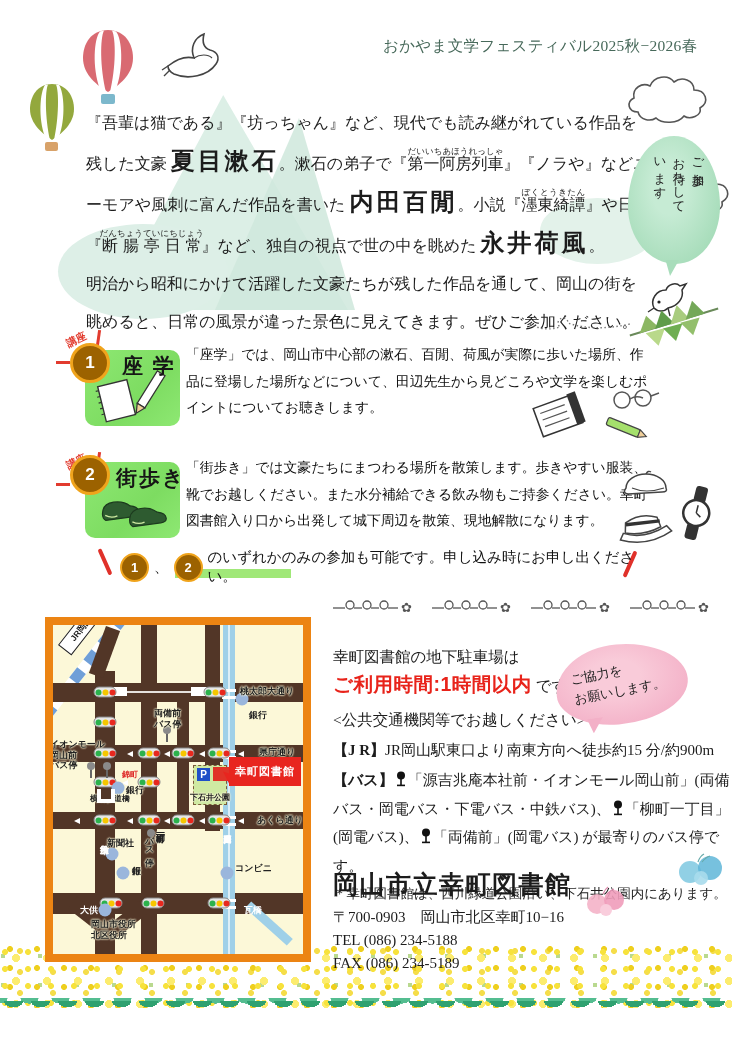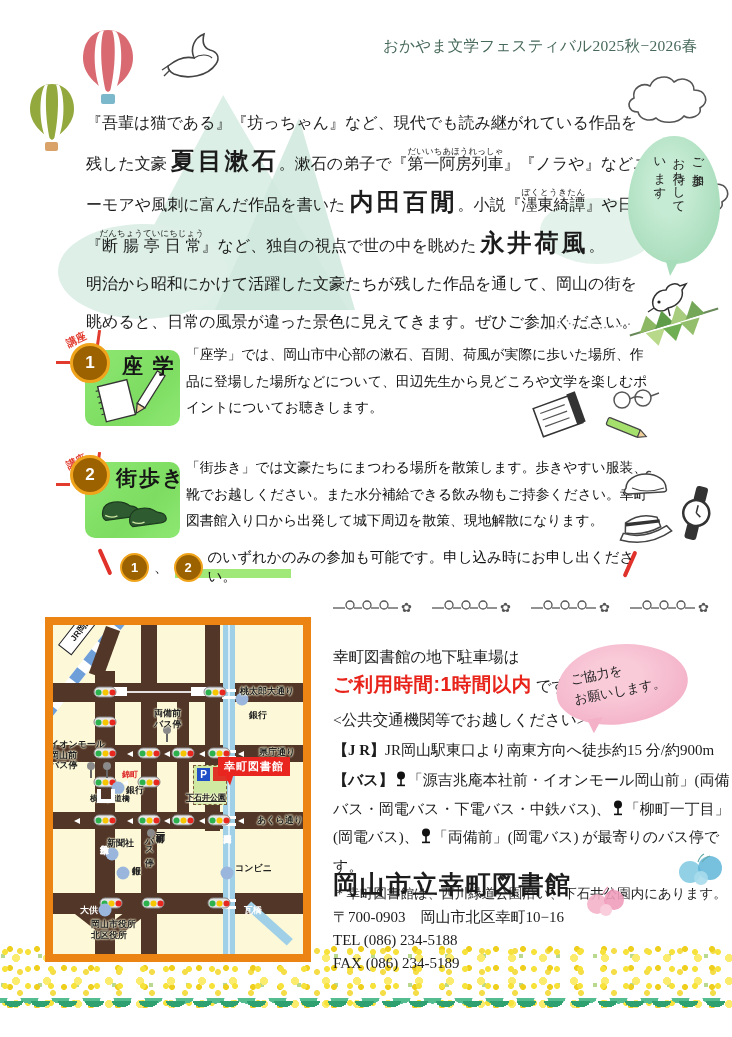--- a/index.html
+++ b/index.html
@@ -82,25 +82,25 @@
   .m-lbl{position:absolute;font-family:"Liberation Sans","DejaVu Sans",sans-serif;font-weight:bold;font-size:9px;line-height:10.5px;color:#222;
     white-space:pre-line;text-shadow:0 0 2px #fcf8d8,0 0 2px #fcf8d8,0 0 2px #fcf8d8;}
   .m-lbl.white{color:#fff;text-shadow:none;margin-top:7px;}
   .m-lbl.vert{writing-mode:vertical-rl;}
   .m-lbl.red{color:#d22;font-size:8px;}
   .m-lbl.sm{font-size:8px;}
   .m-bridge{position:absolute;width:14px;height:2.5px;background:#fff;left:169px;}
   .m-tram{position:absolute;width:16px;height:9px;background:#fff;}
   .m-tramline{position:absolute;background:rgba(255,255,255,.85);}
   .m-park{position:absolute;left:140px;top:140px;width:32px;height:38px;background:#cfe9a2;border:1px dashed #7a5a3a;z-index:3;}
-  .m-parklbl{position:absolute;left:133px;top:168px;width:48px;font-size:8px;text-align:left;z-index:5;text-decoration:underline;}
+  .m-parklbl{position:absolute;left:133px;top:168px;width:48px;font-size:8px;text-align:center;z-index:5;}
   .m-p{position:absolute;left:144px;top:143px;width:13px;height:13px;background:#2050c8;color:#fff;
     font-family:"Liberation Sans",sans-serif;font-weight:bold;font-size:10px;display:flex;align-items:center;justify-content:center;z-index:5;}
   .m-bldg{position:absolute;left:160px;top:142px;width:16px;height:14px;background:#e03328;z-index:5;}
-  .m-redbox{position:absolute;left:165px;top:132px;width:72px;height:19px;background:#e8251f;color:#fff;
+  .m-redbox{position:absolute;left:176px;top:132px;width:72px;height:29px;background:#e8251f;color:#fff;
     font-family:"Liberation Sans",sans-serif;font-weight:bold;font-size:11px;letter-spacing:1px;
     display:flex;align-items:center;justify-content:center;z-index:7;text-align:center;}
   .m-pointer{position:absolute;left:168px;top:148px;width:0;height:0;border-top:11px solid #e8251f;border-left:11px solid transparent;transform:rotate(18deg);z-index:6;}
   .m-station{position:absolute;left:5px;top:20px;width:60px;height:15px;background:#fff;border:1.5px solid #222;
     transform:rotate(-52deg);transform-origin:left top;display:flex;align-items:center;justify-content:center;
     font-family:"Liberation Sans",sans-serif;font-weight:bold;font-size:8.5px;z-index:6;}
   .m-bricon-outer{position:absolute;left:44px;top:164px;width:18px;height:14px;background:#fff;z-index:4;}
   .m-bricon-inner{position:absolute;left:48px;top:164px;width:10px;height:10px;background:#523627;z-index:4;}
 
   

